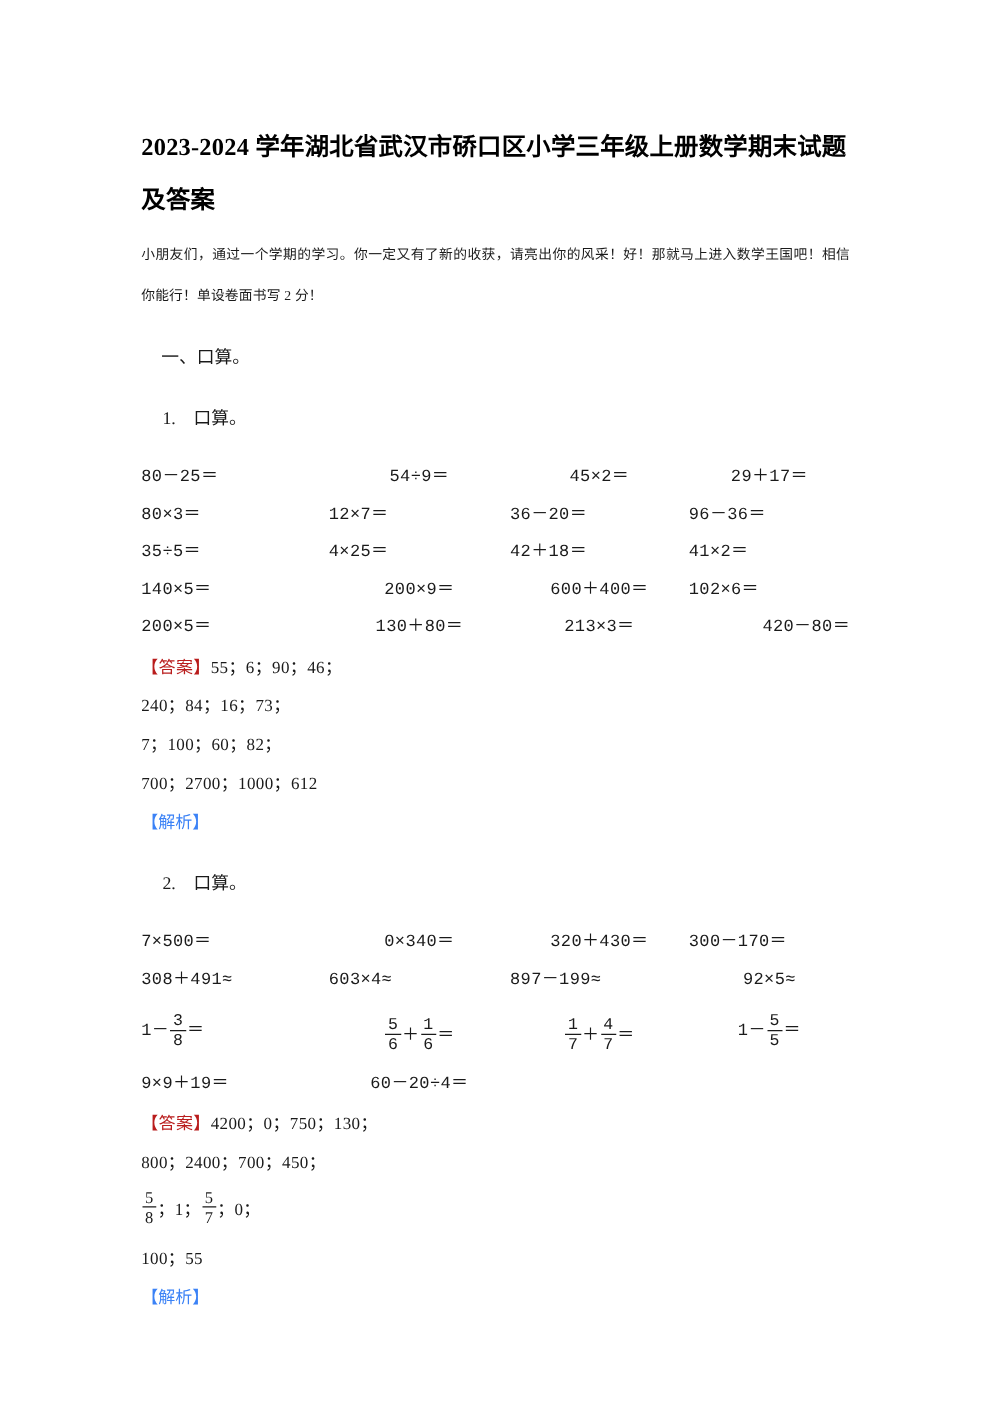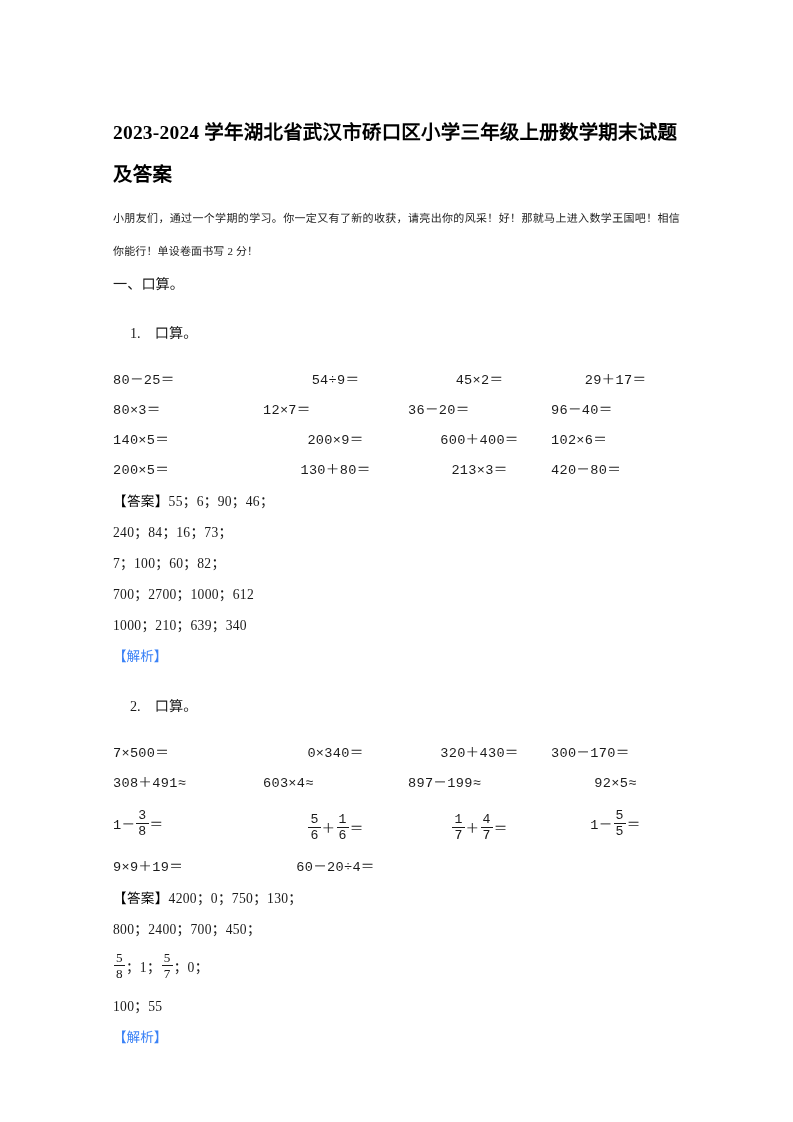--- a/index.html
+++ b/index.html
@@ -14,21 +14,21 @@
     position: relative;
     overflow: hidden;
     font-family: "Liberation Serif", "DejaVu Serif", serif;
     color: #1a1a1a;
     -webkit-font-smoothing: antialiased;
   }
 
   .page {
     position: absolute;
     left: 0;
-    top: 16px;
+    top: 2px;
     width: 793px;
     height: 802px;
     box-sizing: border-box;
     padding: 96px 113px 0 113px;
   }
 
   .doc-title {
     font-size: 19.5px;
     font-weight: bold;
     line-height: 42px;
@@ -43,21 +43,21 @@
     line-height: 33px;
     margin: 0;
     text-align: justify;
     text-justify: inter-ideograph;
     letter-spacing: 0.15px;
   }
 
   .section-head {
     font-size: 14.2px;
     line-height: 32px;
-    margin: 0;
+    margin: 16px;
   }
 
   .q-head {
     font-size: 14.2px;
     line-height: 32px;
     margin: 17px;
   }
 
   
   .calc-row {
@@ -76,21 +76,21 @@
     font-family: Liberation Mono, monospace;
   }
   .c0 { width: 150px; }
   .c1 { width: 145px; }
   .c2 { width: 143px; }
   .c3 { width: 129px; }
 
   
   .al-l { text-align: left; }
   .al-c { text-align: center; }
-  .al-r { }
+  .al-r { text-align: right; }
 
   
   .frac {
     display: inline-flex;
     flex-direction: column;
     vertical-align: middle;
     text-align: center;
     margin: 0 1px;
     position: relative;
     top: -0.15em;
@@ -120,21 +120,21 @@
     line-height: 31px;
     margin: 0;
     letter-spacing: 0.3px;
   }
   .ans-line.tall {
     line-height: 46px;
     display: flex;
     align-items: center;
   }
   .tag {
-    color: #000000;
+    color: #b91c1c;
     font-size: 13.6px;
   }
   .analysis {
     color: #3b82f6;
     font-size: 13.6px;
     line-height: 32px;
     margin: 0;
   }
   .sep { display: inline-block; }
 </style>
@@ -158,42 +158,47 @@
   <div class="calc-row">
     <span class="calc-cell c0 al-l">80－25＝</span>
     <span class="calc-cell c1 al-c">54÷9＝</span>
     <span class="calc-cell c2 al-c">45×2＝</span>
     <span class="calc-cell c3 al-c">29＋17＝</span>
   </div>
   <div class="calc-row">
     <span class="calc-cell c0 al-l">80×3＝</span>
     <span class="calc-cell c1 al-l">12×7＝</span>
     <span class="calc-cell c2 al-l">36－20＝</span>
-    <span class="calc-cell c3 al-l">96－40＝</span>
+    <span class="calc-cell c3 al-l">96－36＝</span>
+  </div>
+  <div class="calc-row">
+    <span class="calc-cell c0 al-l">35÷5＝</span>
+    <span class="calc-cell c1 al-l">4×25＝</span>
+    <span class="calc-cell c2 al-l">42＋18＝</span>
+    <span class="calc-cell c3 al-l">41×2＝</span>
   </div>
   <div class="calc-row">
     <span class="calc-cell c0 al-l">140×5＝</span>
     <span class="calc-cell c1 al-c">200×9＝</span>
     <span class="calc-cell c2 al-c">600＋400＝</span>
     <span class="calc-cell c3 al-l">102×6＝</span>
   </div>
   <div class="calc-row">
     <span class="calc-cell c0 al-l">200×5＝</span>
     <span class="calc-cell c1 al-c">130＋80＝</span>
     <span class="calc-cell c2 al-c">213×3＝</span>
     <span class="calc-cell c3 al-r">420－80＝</span>
   </div>
 
   <p class="ans-line">
     <span class="tag">【答案】</span><span>55；6；90；46；</span>
   </p>
   <p class="ans-line">240；84；16；73；</p>
   <p class="ans-line">7；100；60；82；</p>
   <p class="ans-line">700；2700；1000；612</p>
-  <p class="ans-line">1000；210；639；340</p>
   <p class="analysis">【解析】</p>
 
   <p class="q-head">
     <span>2.</span>
     <span class="sep">&nbsp;&nbsp;</span>
     <span>口算。</span>
   </p>
 
   <div class="calc-row">
     <span class="calc-cell c0 al-l">7×500＝</span>

